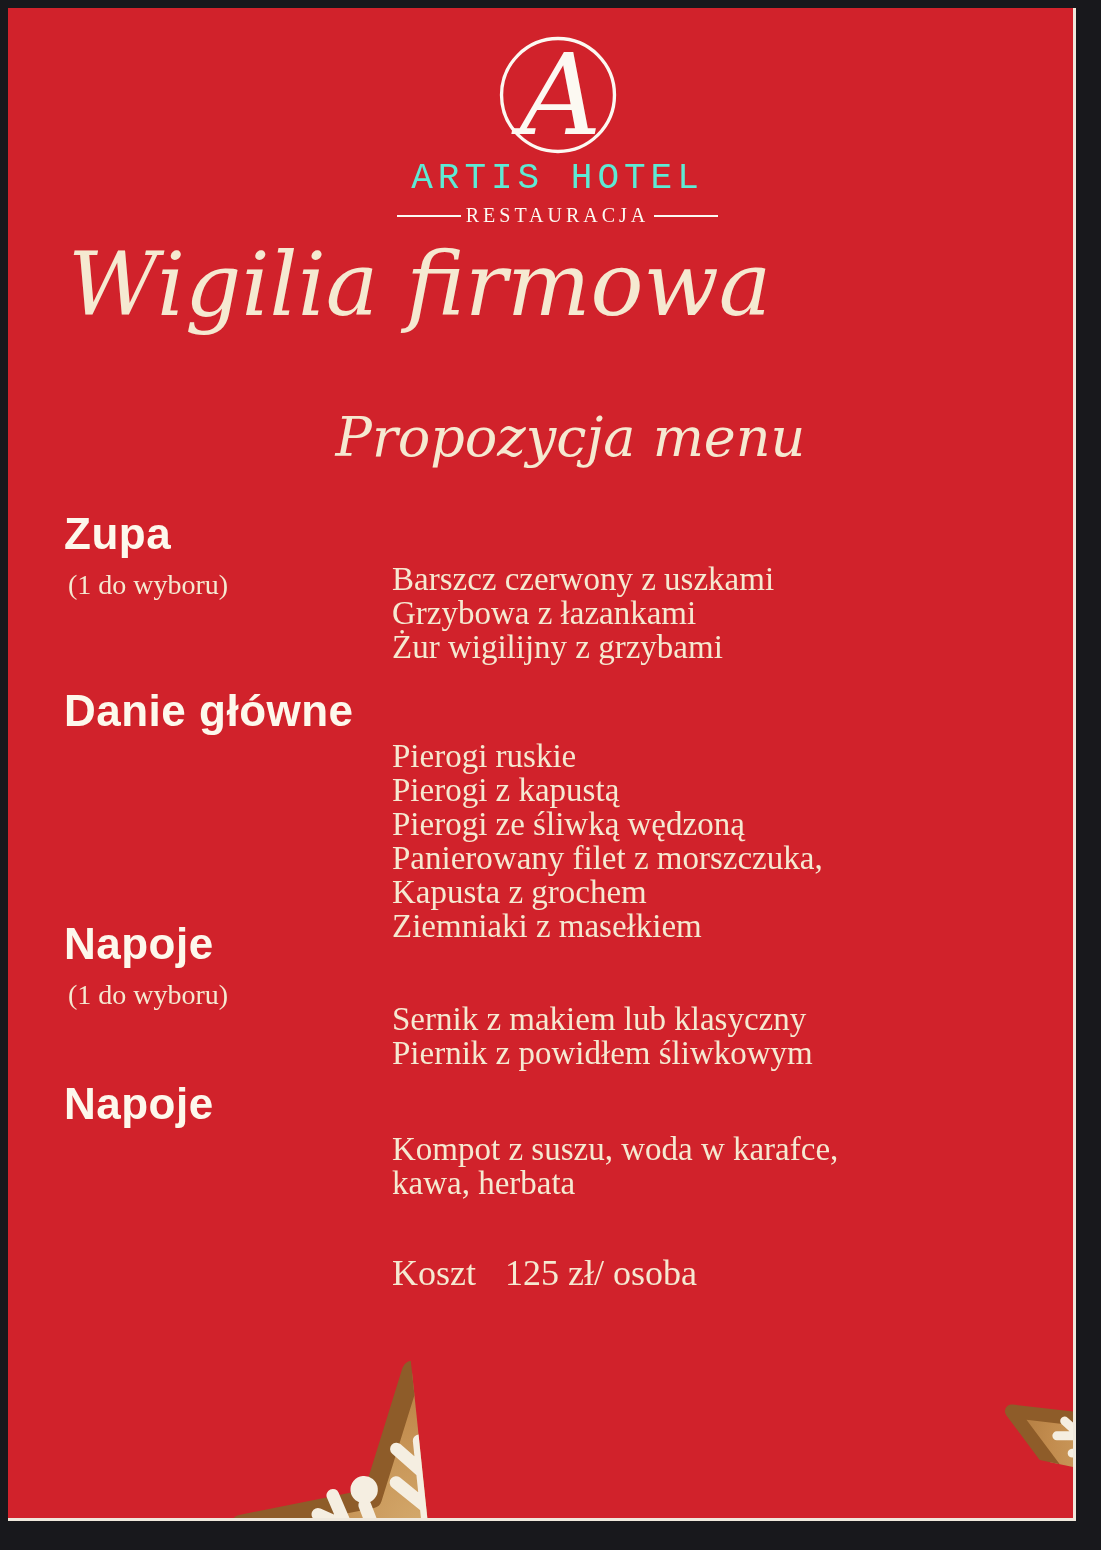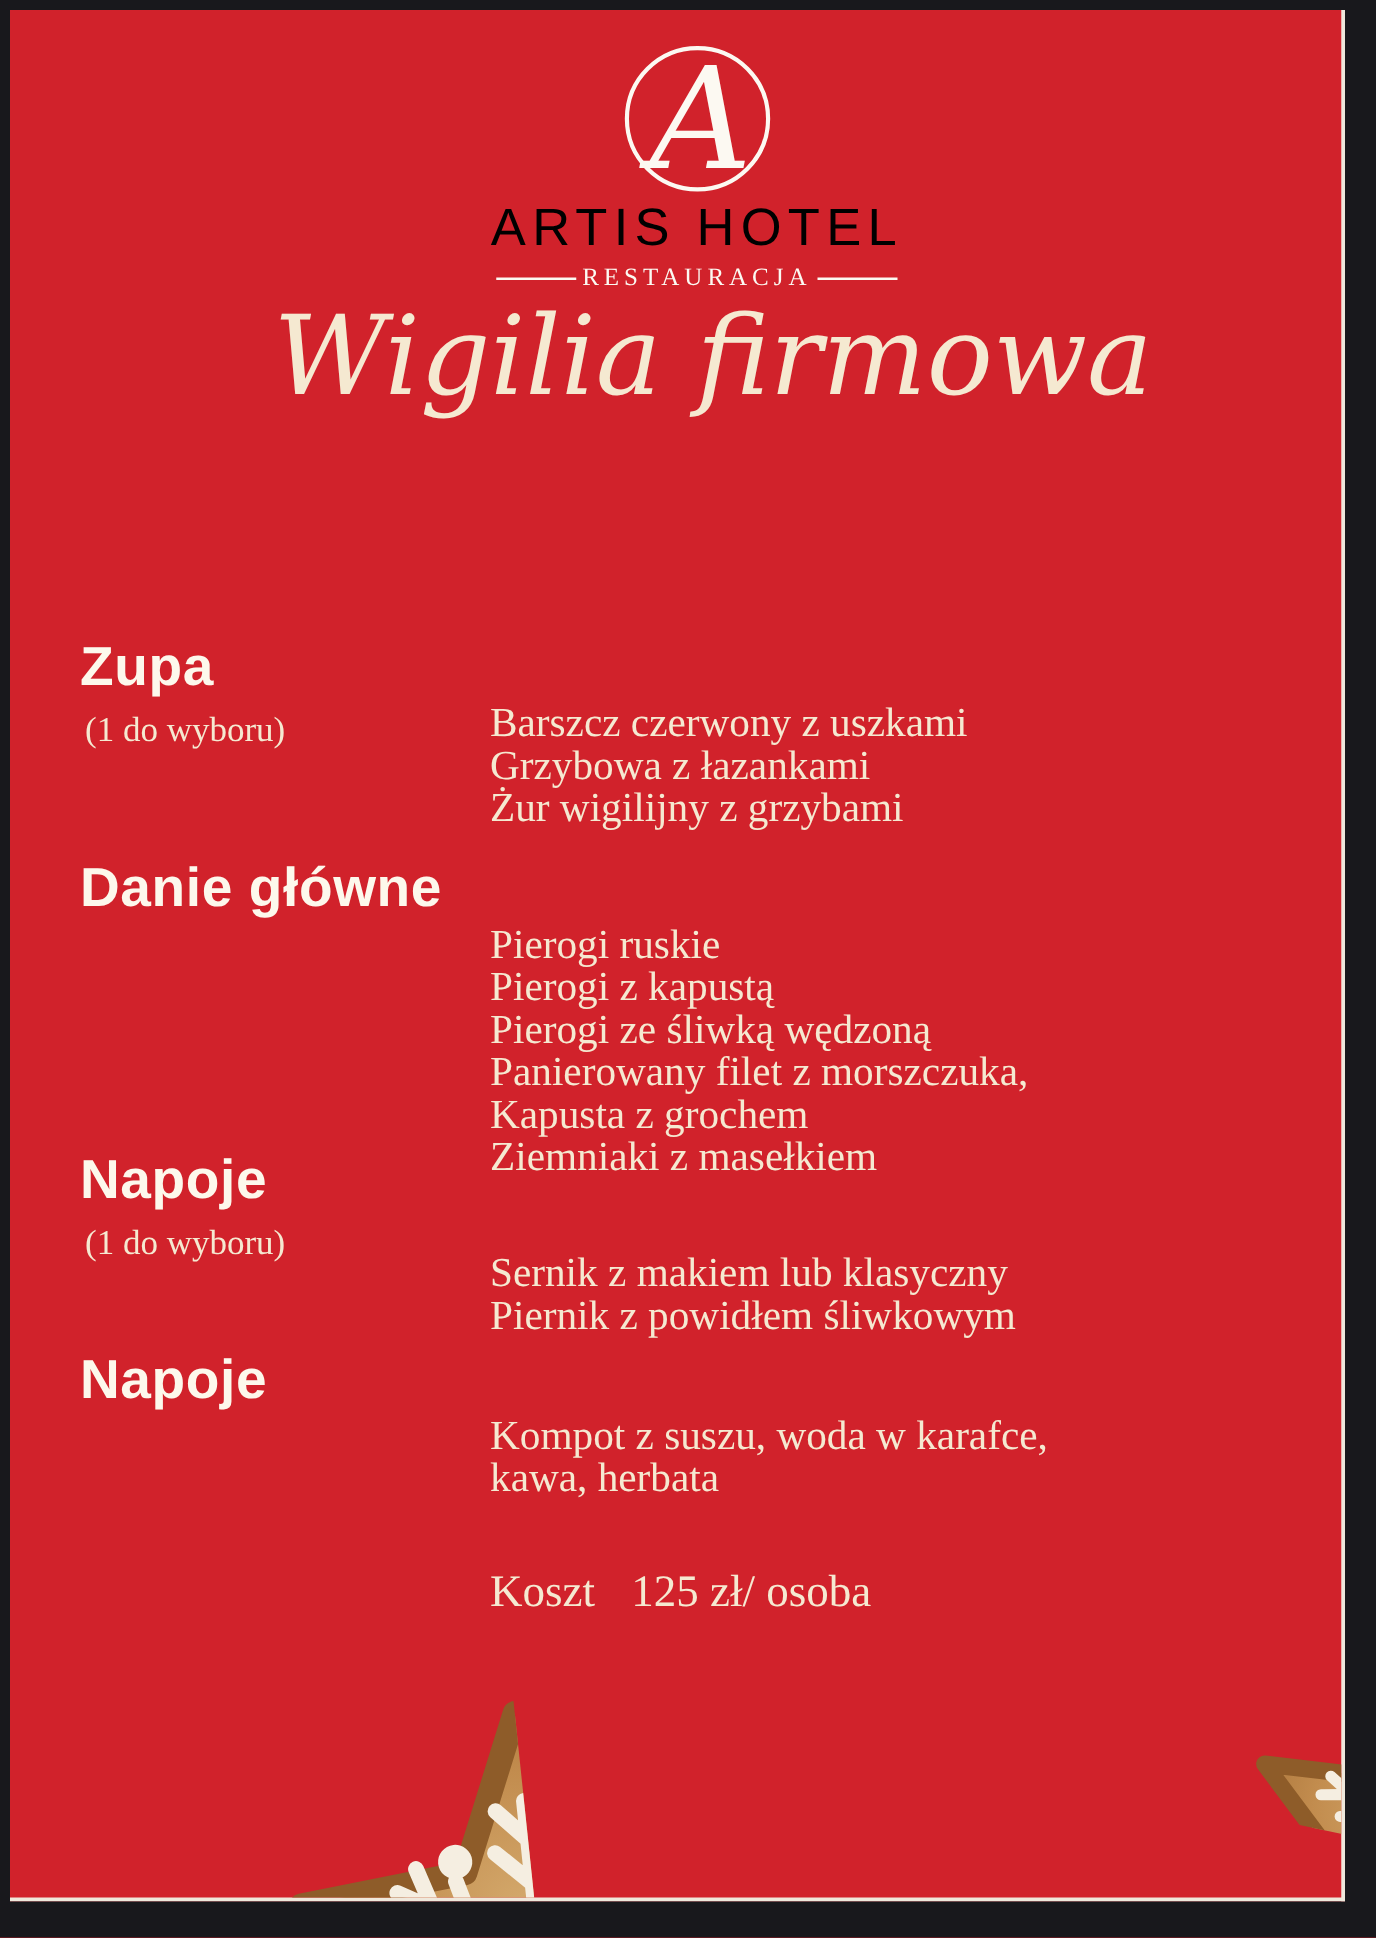--- a/index.html
+++ b/index.html
@@ -9,27 +9,27 @@
   }
   *{margin:0;padding:0;box-sizing:border-box}
   body{width:1101px;height:1550px;background:var(--frame);font-family:"Liberation Serif",serif;}
   .frame{position:relative;width:1101px;height:1550px;background:var(--frame);overflow:hidden;}
   .card{position:absolute;left:8px;top:8px;width:1068px;height:1513px;background:var(--background);
         border-right:3px solid var(--edge);border-bottom:3px solid var(--edge);overflow:hidden;}
 
   
   .header{position:absolute;left:0;right:0;top:20px;display:flex;flex-direction:column;align-items:center;padding-left:34px;}
   .logo-svg{width:134px;height:134px;overflow:visible;}
-  .hotel-name{margin-top:-4px;font-family:Liberation Sans, sans-serif;font-size:42px;letter-spacing:5px;color:#000000;}
+  .hotel-name{margin-top:-4px;font-family:Liberation Mono, monospace;font-size:36px;letter-spacing:5px;color:#5eead4;}
   .rest-row{margin-top:5px;display:flex;align-items:center;gap:5px;}
   .rest-row .rule{width:64px;height:2px;background:#fcf9f2;}
   .rest-label{font-family:"Liberation Serif",serif;font-size:20px;letter-spacing:4px;color:#fcf9f2;}
 
   
-  .title{position:absolute;left:0;right:0;top:228px;padding-left:60px;text-align:center;
+  .title{position:absolute;left:0;right:0;top:228px;padding-left:60px;
          font-family:"DejaVu Serif",serif;font-style:italic;font-size:88px;line-height:98px;color:var(--text);}
   .subtitle{position:absolute;left:0;right:0;top:398px;padding-left:60px;text-align:center;
          font-family:"DejaVu Serif",serif;font-style:italic;font-size:54px;line-height:64px;color:var(--text);}
 
   
   #menu-sections{position:absolute;left:56px;top:0;right:20px;bottom:0;}
   .menu-section{position:absolute;left:0;right:0;}
   .sec-0{top:500px}.sec-1{top:677px}.sec-2{top:910px}.sec-3{top:1070px}
   .section-label{font-family:"Liberation Sans",sans-serif;font-weight:700;font-size:44px;line-height:52px;
                  letter-spacing:.5px;color:var(--heading);}
@@ -99,20 +99,21 @@
       </svg>
       <div class="hotel-name">ARTIS HOTEL</div>
       <div class="rest-row">
         <span class="rule"></span>
         <span class="rest-label">RESTAURACJA</span>
         <span class="rule"></span>
       </div>
     </div>
 
     <div class="title">Wigilia firmowa</div>
+    <div class="subtitle">Propozycja menu</div>
 
     <div id="menu-sections">
         <div class="menu-section sec-0">
     <div class="section-label-wrap">
       <div class="section-label">Zupa</div>
       <div class="section-note">(1 do wyboru)</div>
     </div>
     <div class="section-items">
             <div class="menu-item">Barszcz czerwony z uszkami</div>
             <div class="menu-item">Grzybowa z łazankami</div>

